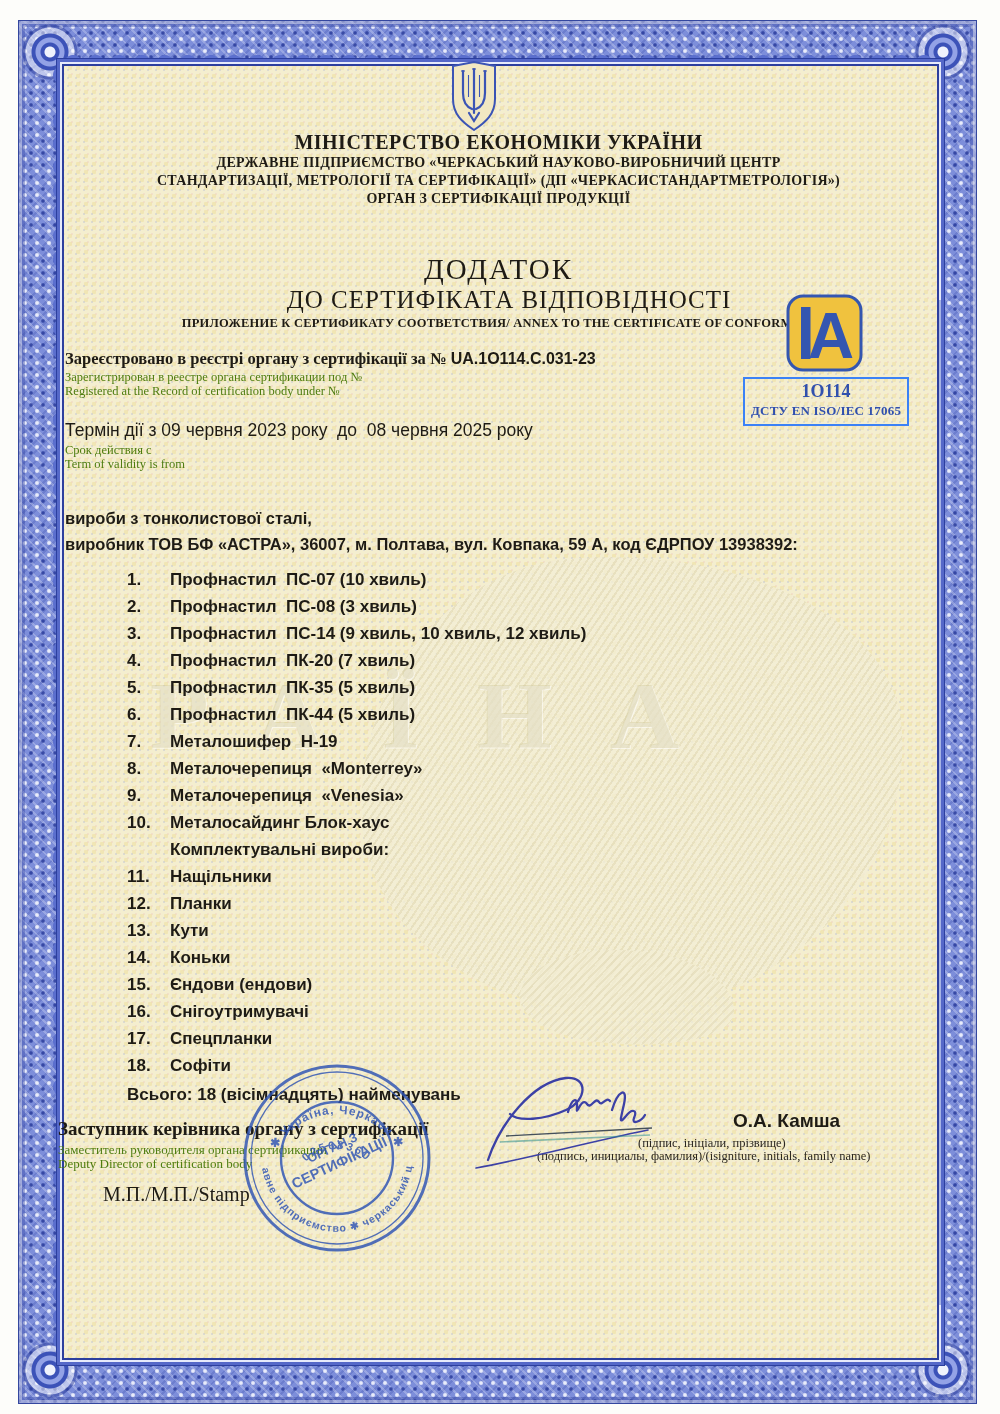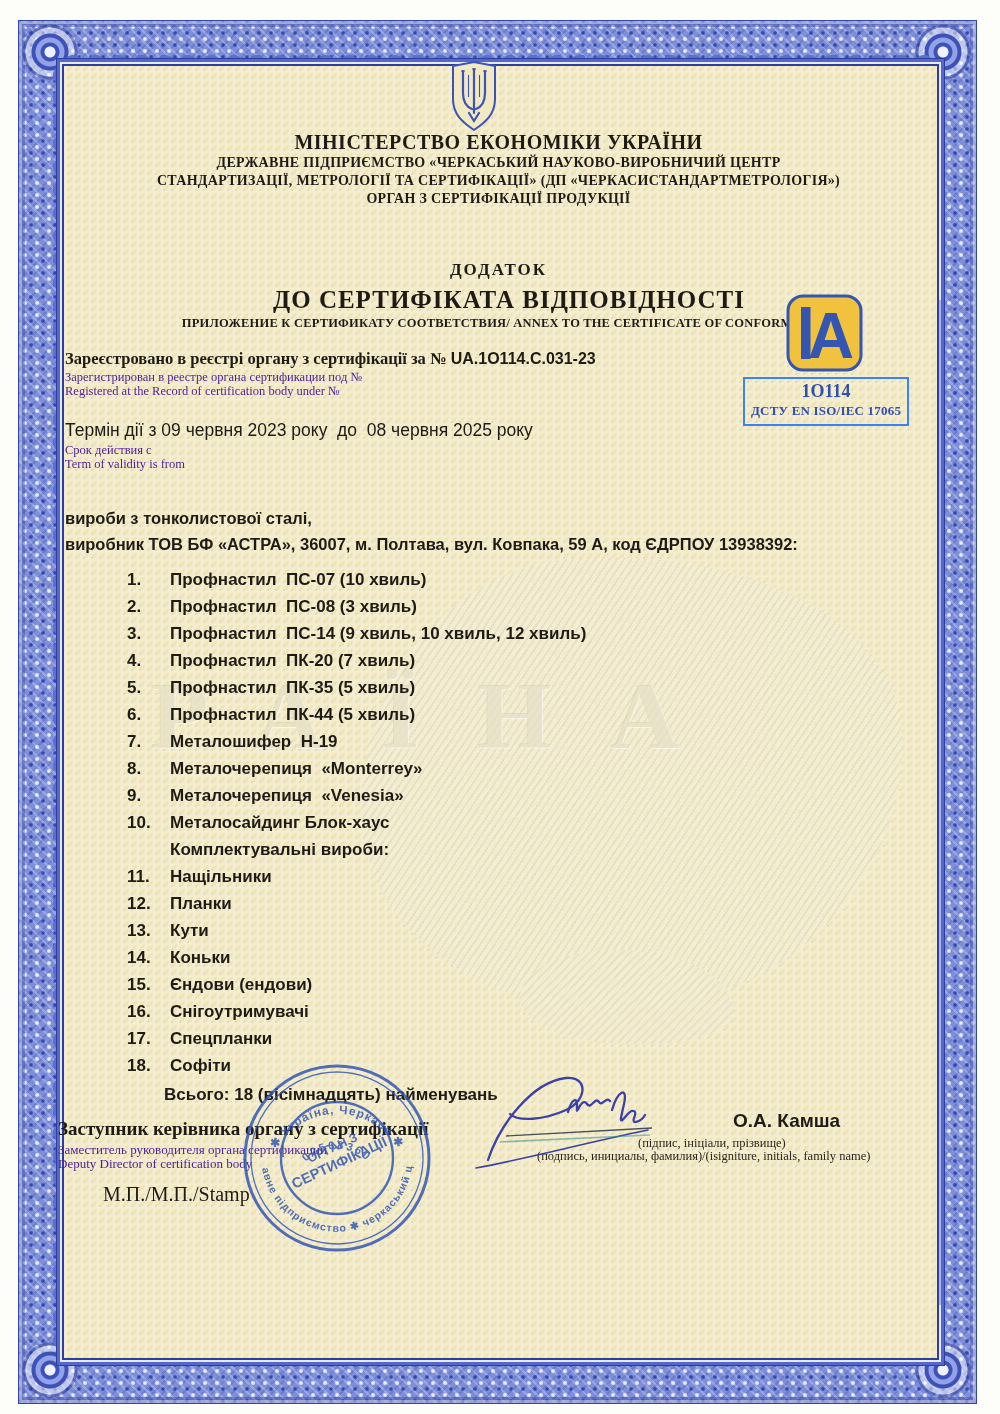--- a/index.html
+++ b/index.html
@@ -48,32 +48,32 @@
     background-color:rgba(243,238,212,.75);
     background-image:repeating-linear-gradient(128deg, rgba(206,194,149,.28) 0 2px, rgba(0,0,0,0) 2px 6px);}
   .wm-text{position:absolute;left:150px;top:660px;width:780px;z-index:1;
     font-family:"Liberation Serif",serif;font-weight:bold;font-size:96px;letter-spacing:58px;
     color:rgba(206,196,150,.38);text-shadow:1px 1px 0 rgba(255,255,255,.55);}
   
   .abs{position:absolute;z-index:2;}
   .center-block{left:62px;width:873px;text-align:center;}
   .org-l1{font-weight:bold;font-size:20px;line-height:23px;letter-spacing:.5px;}
   .org-l{font-weight:bold;font-size:14px;line-height:18px;letter-spacing:.3px;}
-  .title-l1{font-weight:bold;font-size:17px;line-height:31px;letter-spacing:2px;text-align:center;}
-  .title-l2{font-weight:bold;font-size:25px;line-height:30px;letter-spacing:1px;padding-left:21px;}
+  .title-l1{font-weight:normal;font-size:29px;line-height:31px;letter-spacing:2px;text-align:center;}
+  .title-l2{font-weight:normal;font-size:25px;line-height:30px;letter-spacing:1px;padding-left:21px;}
   .title-sub{font-weight:bold;font-size:12.5px;line-height:17px;letter-spacing:.2px;}
   .reg-main{font-weight:bold;font-size:16.5px;line-height:21px;}
   .reg-num{font-family:"Liberation Sans",sans-serif;font-size:16px;}
-  .sub-line{font-size:12.5px;line-height:13.5px;color:#4c1d95;}
+  .sub-line{font-size:12.5px;line-height:13.5px;color:#4d7c0f;}
   .validity-main{font-family:"Liberation Sans",sans-serif;font-weight:normal;font-size:17.5px;line-height:23px;white-space:pre;}
   .intro-line{font-family:"Liberation Sans",sans-serif;font-weight:bold;font-size:16.5px;line-height:26px;}
   .item-row{display:flex;height:27px;line-height:27px;font-family:"Liberation Sans",sans-serif;font-weight:bold;font-size:17px;}
   .item-num{width:43px;}
   .item-text{white-space:pre;}
-  .total-line{font-family:"Liberation Sans",sans-serif;font-weight:bold;font-size:17px;margin-left:37px;}
+  .total-line{font-family:"Liberation Sans",sans-serif;font-weight:bold;font-size:17px;}
   .sig-title{font-weight:bold;font-size:19px;line-height:22px;}
   .mp-label{font-size:20px;}
   .sig-name{font-family:"Liberation Sans",sans-serif;font-weight:bold;font-size:19px;}
   .sig-note{font-size:12.5px;color:#2b2720;}
   
   .codebox{left:743px;top:377px;width:162px;height:45px;border:2px solid #3b82f6;text-align:center;color:#3050ae;}
   .codebox .l1{font-weight:bold;font-size:18px;line-height:23px;margin-top:1px;}
   .codebox .l2{font-weight:bold;font-size:13px;line-height:15px;letter-spacing:.2px;}
   .scanline{position:absolute;left:939px;top:300px;width:2px;height:1005px;background:rgba(90,115,200,.45);z-index:2;}
   svg text{font-family:"Liberation Sans",sans-serif;}

